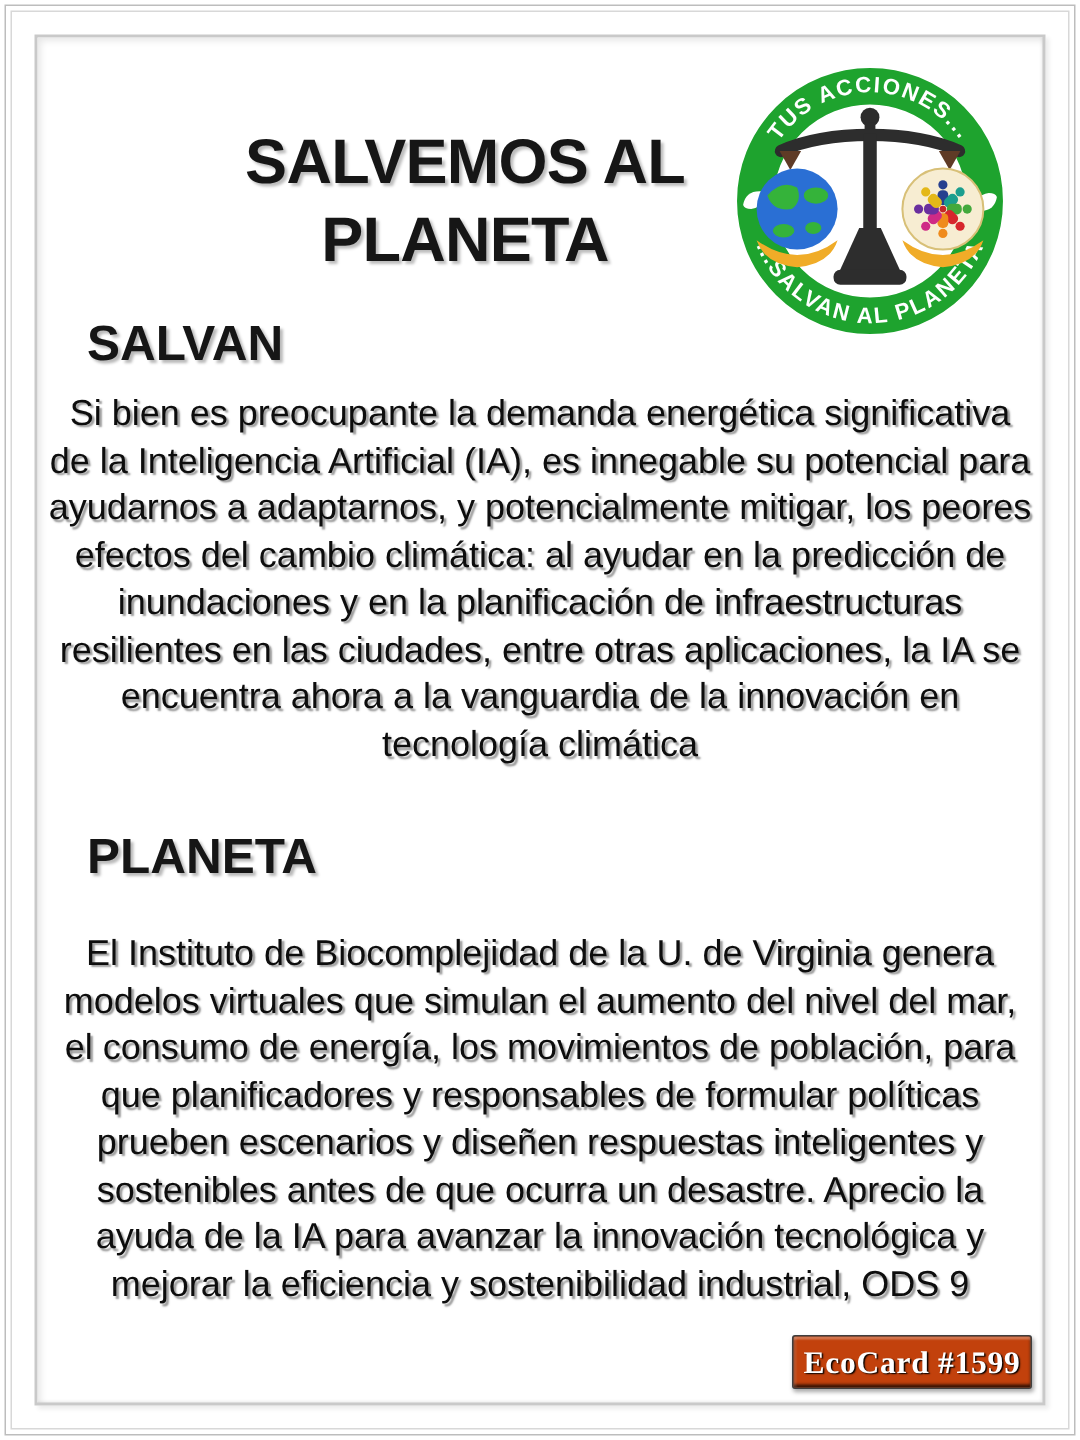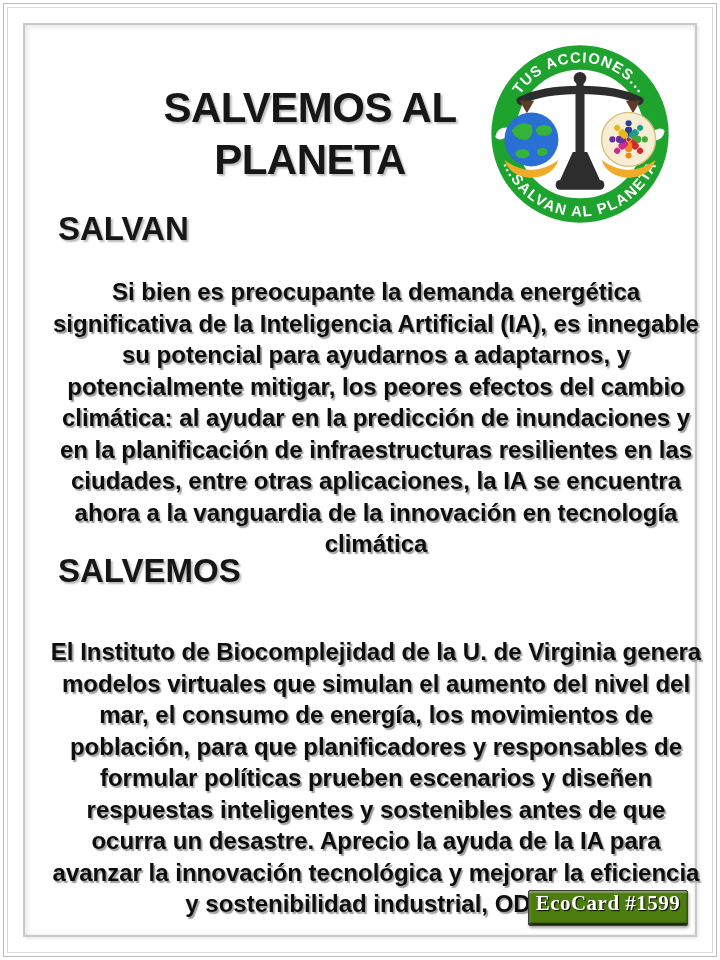--- a/index.html
+++ b/index.html
@@ -39,33 +39,33 @@
   }
   .ring-text.bottom { letter-spacing: 1px; }
   .heading {
     position: absolute; margin: 0;
     font-size: 33px; font-weight: 700; color: #161616;
     text-shadow: 2px 2px 2px #b9b9b9;
   }
   .h-hechos   { left: 58px; top: 210px; }
   .h-acciones { left: 58px; top: 552px; }
   .bodytext {
-    position: absolute; left: 30px; width: 660px; margin: 16px;
+    position: absolute; left: 30px; width: 660px; margin: 0;
     text-align: center;
-    font-size: 24px; line-height: 31.5px; font-weight: 700;
+    font-size: 24px; line-height: 31.5px; font-weight: 400;
     color: #0d0d0d;
     text-shadow: 1.7px 1.9px 1.2px rgba(120,120,120,.75);
   }
   .p1 { top: 260px; }
   .p2 { top: 620px; }
   .badge {
     position: absolute; left: 528px; top: 890px; width: 158px; height: 34px;
-    background: #4d7c0f;
+    background: #c2410c;
     border: 1px solid #3f3f3f; border-radius: 2px;
-    display: flex; align-items: flex-start; justify-content: center;
+    display: flex; align-items: center; justify-content: center;
     box-shadow: inset 0 2px 1px rgba(255,255,255,.28),
                 inset 2px 0 1px rgba(255,255,255,.12),
                 inset 0 -2px 2px rgba(0,0,0,.75),
                 1px 2px 3px rgba(0,0,0,.35);
   }
   .badge span {
     color: #ffffff;
     font-family: "Liberation Serif", serif;
     font-weight: 700; font-size: 21px; letter-spacing: .5px;
     text-shadow: 1px 1px 1px #000;
@@ -160,20 +160,20 @@
       </g>
 
       <path d="M16,129 Q46,151 76,129 Q70,147 46,149 Q22,147 16,129 Z" fill="#f0ac28"></path>
       <path d="M124,129 Q154,151 184,129 Q178,147 154,149 Q130,147 124,129 Z" fill="#f0ac28"></path>
     </svg>
   </div>
 
   <h2 class="heading h-hechos">SALVAN</h2>
   <p class="bodytext p1">Si bien es preocupante la demanda energética significativa de la Inteligencia Artificial (IA), es innegable su potencial para ayudarnos a adaptarnos, y potencialmente mitigar, los peores efectos del cambio climática: al ayudar en la predicción de inundaciones y en la planificación de infraestructuras resilientes en las ciudades, entre otras aplicaciones, la IA se encuentra ahora a la vanguardia de la innovación en tecnología climática</p>
 
-  <h2 class="heading h-acciones">SALVEMOS</h2>
+  <h2 class="heading h-acciones">PLANETA</h2>
   <p class="bodytext p2">El Instituto de Biocomplejidad de la U. de Virginia genera modelos virtuales que simulan el aumento del nivel del mar, el consumo de energía, los movimientos de población, para que planificadores y responsables de formular políticas prueben escenarios y diseñen respuestas inteligentes y sostenibles antes de que ocurra un desastre. Aprecio la ayuda de la IA para avanzar la innovación tecnológica y mejorar la eficiencia y sostenibilidad industrial, ODS 9</p>
 
   <div class="badge">
     <span>EcoCard #1599</span>
   </div>
 
 </div>
 
 </body></html>

